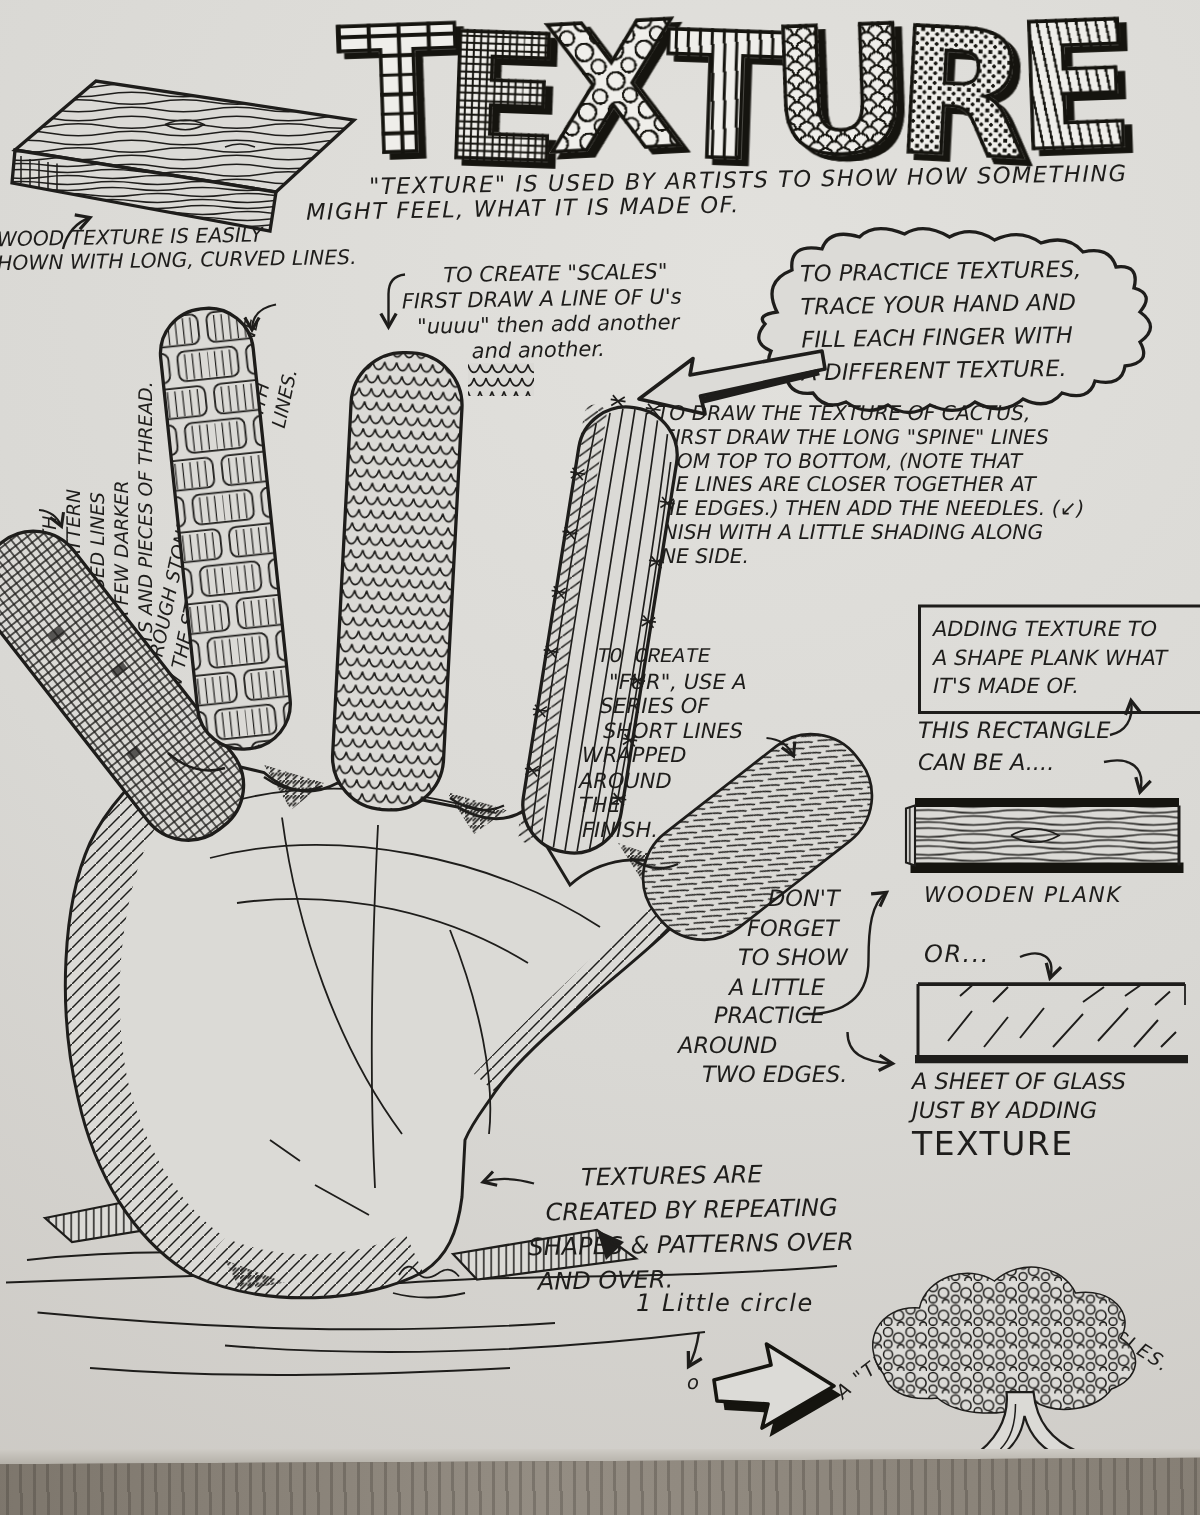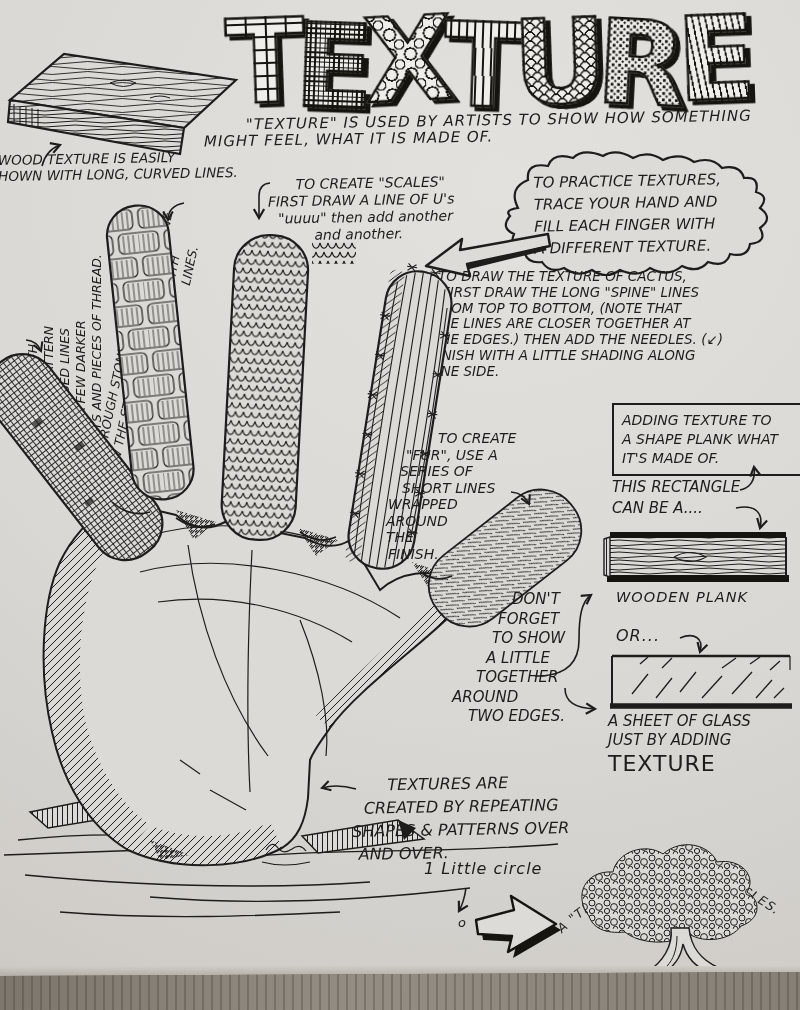--- a/index.html
+++ b/index.html
@@ -48,21 +48,21 @@
   #burlap-note{left:-66px;top:280px;width:250px;height:100px;font-size:12.5px;line-height:16px;transform:rotate(-90deg);}
   #burlap-note div:nth-child(1){margin-left:20px;}
   #burlap-note div:nth-child(2){margin-left:16px;}
   #burlap-note div:nth-child(3){margin-left:10px;}
   #burlap-note div:nth-child(4){margin-left:6px;}
   #burlap-note div:nth-child(5){margin-left:2px;}
   #stone-note{left:0px;top:310px;width:300px;height:66px;font-size:12.5px;line-height:16px;transform:rotate(-78deg);}
   #stone-note div:nth-child(3){margin-left:208px;}
   #stone-note div:nth-child(4){margin-left:214px;}
   #fur-note{left:386px;top:430px;font-size:14px;line-height:16.5px;}
-  #fur-note div:nth-child(1){margin-left:52px;}
+  #fur-note div:nth-child(1){margin-left:12px;font-family:Liberation Mono, monospace;}
   #fur-note div:nth-child(2){margin-left:20px;}
   #fur-note div:nth-child(3){margin-left:14px;}
   #fur-note div:nth-child(4){margin-left:16px;}
   #fur-note div:nth-child(5){margin-left:2px;}
   #fur-note div:nth-child(8){margin-left:2px;}
   #adding-box{left:612px;top:403px;width:176px;border:2px solid var(--ink);padding:6px 8px;font-size:14px;line-height:19px;}
   #rect-note{left:612px;top:477px;font-size:15px;line-height:21px;}
   #plank-caption{left:616px;top:589px;font-size:14.5px;letter-spacing:1px;}
   #or-label{left:616px;top:627px;font-size:16px;letter-spacing:1px;}
   #glass-caption{left:608px;top:712px;font-size:15px;line-height:19px;}
@@ -405,21 +405,21 @@
     <div>A SHEET OF GLASS</div>
     <div>JUST BY ADDING</div>
     <div class="big">TEXTURE</div>
   </div>
 
   <div class="note" id="thickness-note">
     <div>DON'T</div>
     <div>FORGET</div>
     <div>TO SHOW</div>
     <div>A LITTLE</div>
-    <div>TOGETHER</div>
+    <div>PRACTICE</div>
     <div>AROUND</div>
     <div>TWO EDGES.</div>
   </div>
   <svg style="left:535px;top:578px" width="85" height="160" viewBox="0 0 85 160">
     <path d="M0,98 H8 M8,98 C30,96 44,86 44,62 C44,40 46,24 56,17" fill="none" stroke="#1e1d1b" stroke-width="1.6" marker-end="url(#ah)"></path>
     <path d="M30,110 C30,124 40,130 60,131" fill="none" stroke="#1e1d1b" stroke-width="1.6" marker-end="url(#ah)"></path>
   </svg>
 
   <div class="note" id="repeat-note">
     <div>TEXTURES ARE</div>

